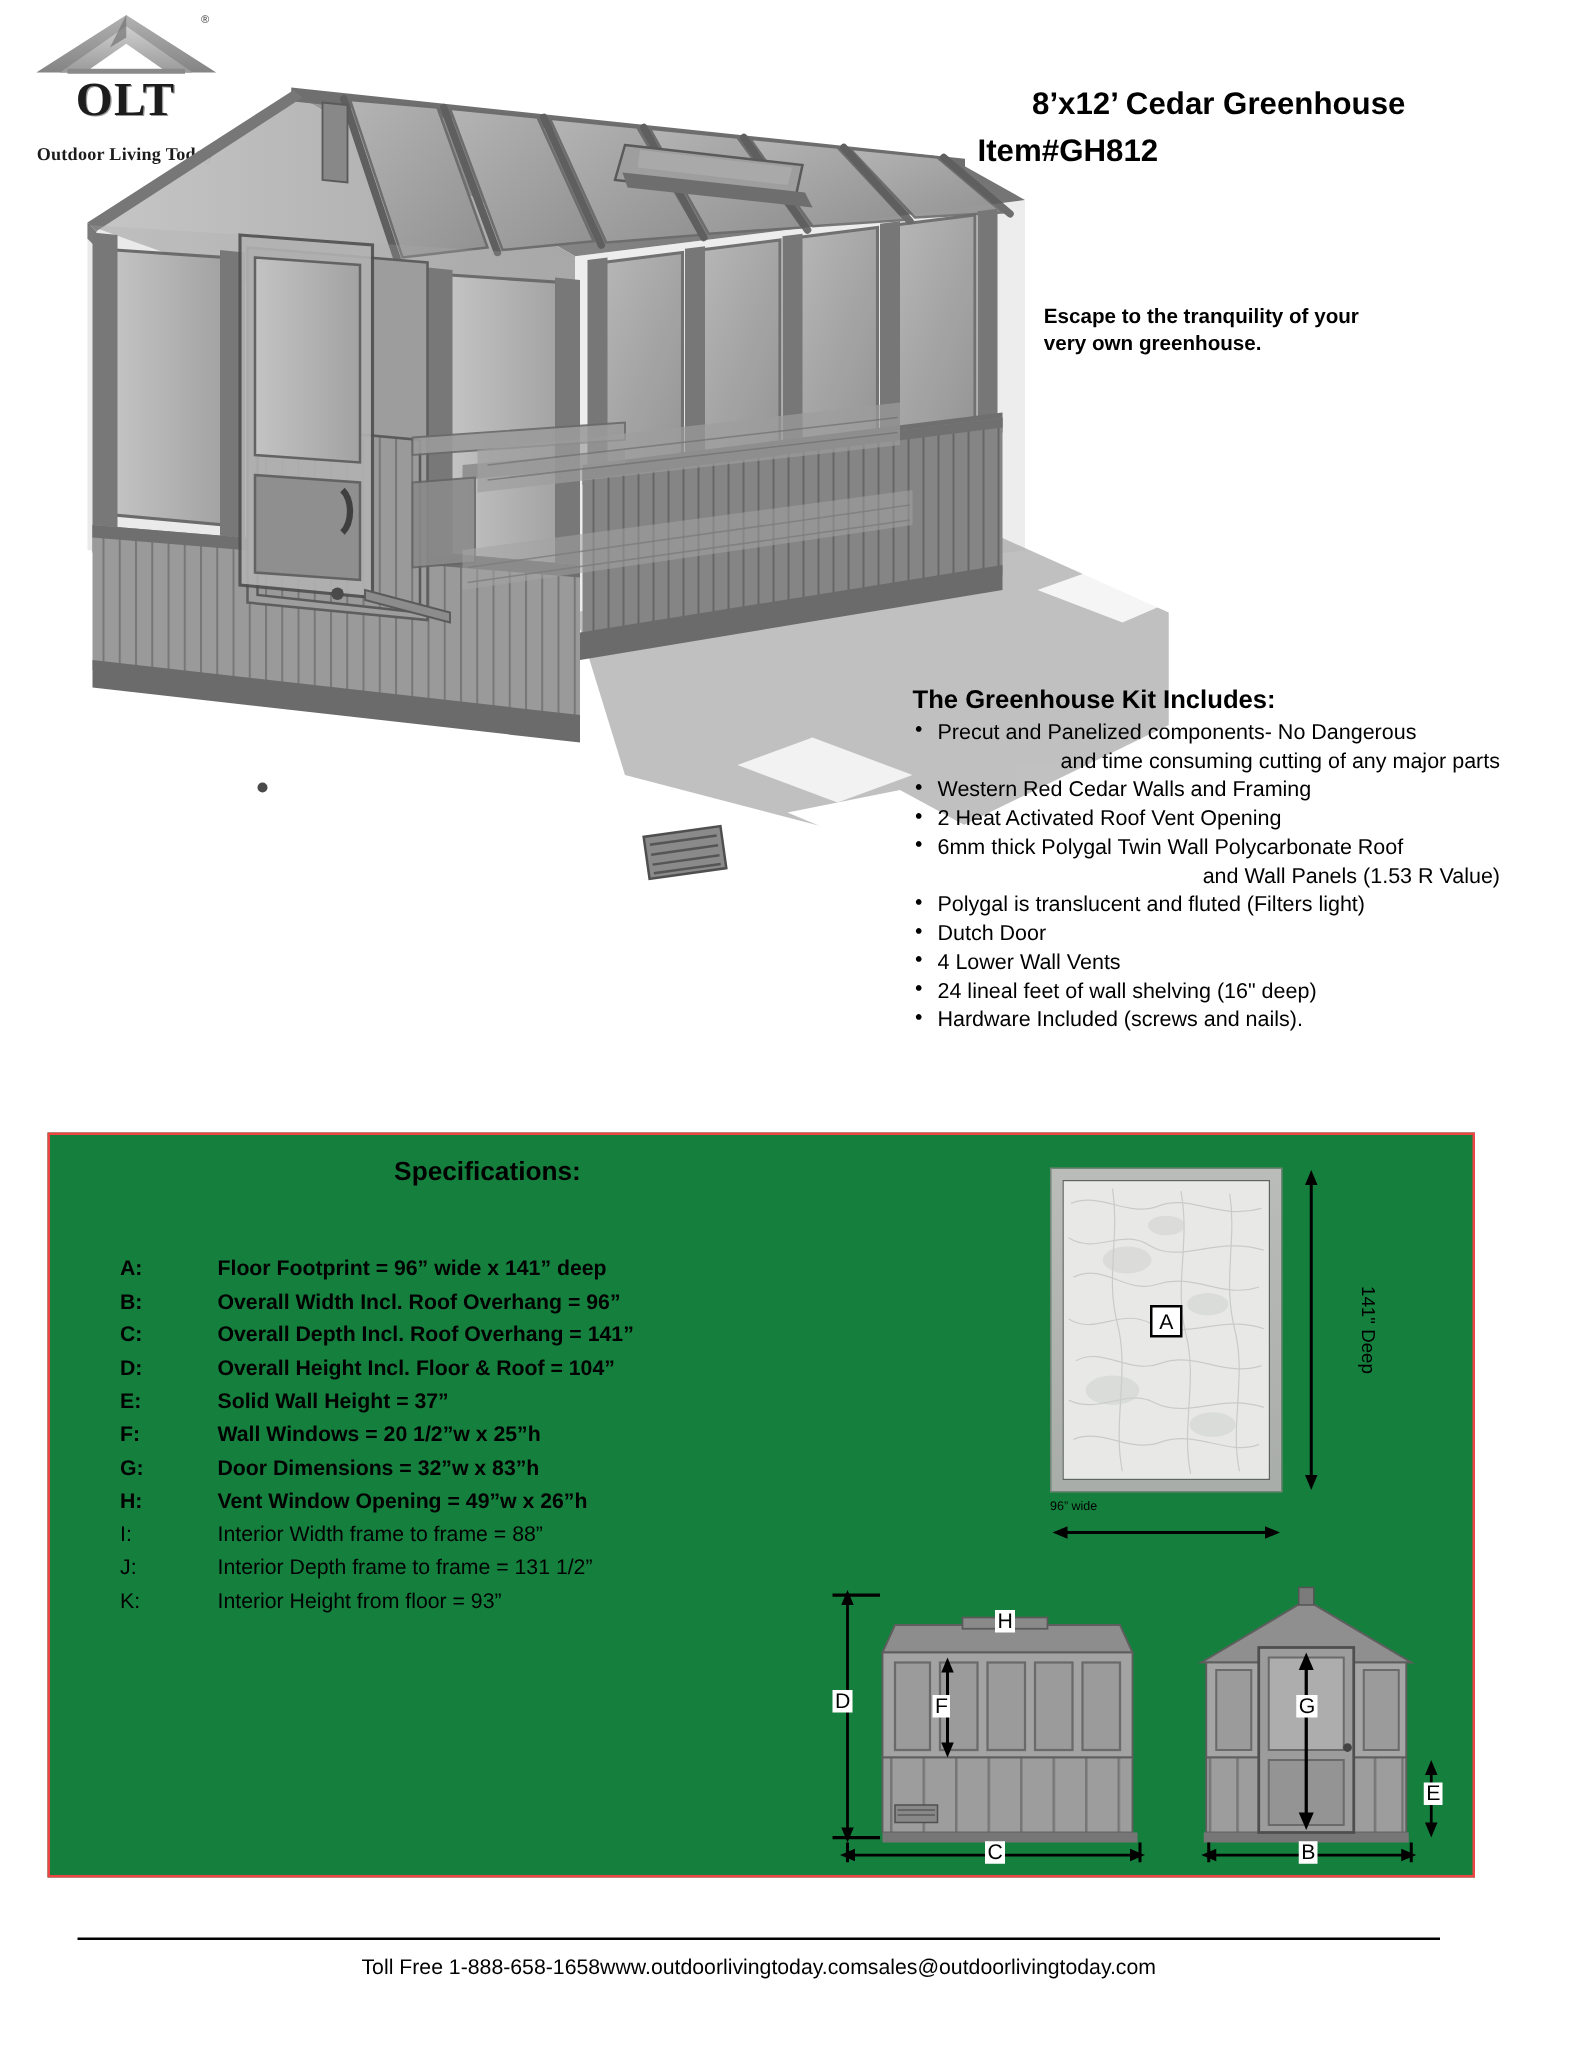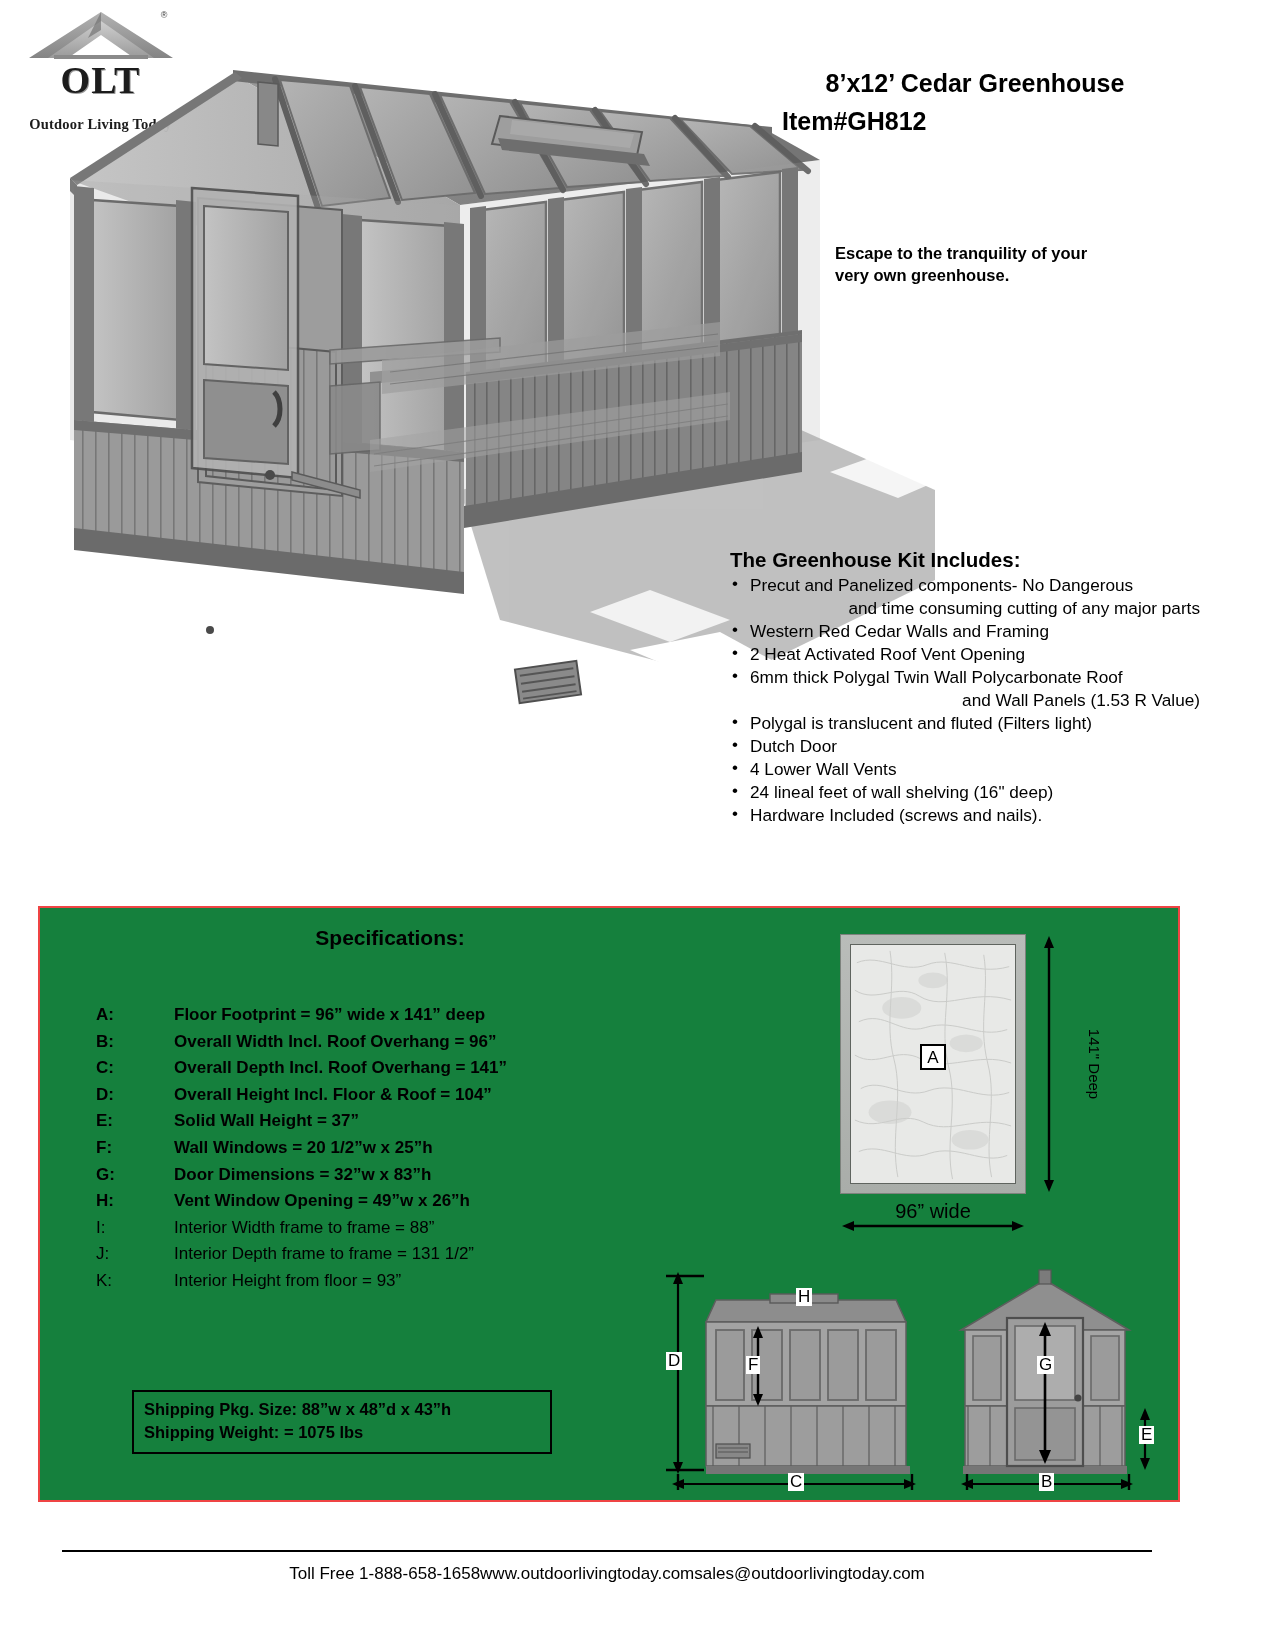--- a/index.html
+++ b/index.html
@@ -140,21 +140,21 @@
     position: absolute; left: 16px; top: 50%;
     transform: translateY(-50%) rotate(90deg);
     transform-origin: center;
     font-size: 15px; white-space: nowrap;
   }
   #fp-hdim {
     position: absolute; left: 55px; top: 278px; width: 186px; height: 34px;
   }
   #fp-hdim .htext {
     position: absolute; left: 0; top: -4px; width: 100%;
-    text-align: center; font-size: 20px;
+    font-size: 10px;
   }
 
   
   #elev-left  { position: absolute; left: 620px; top: 352px; width: 270px; height: 230px; }
   #elev-right { position: absolute; left: 905px; top: 352px; width: 225px; height: 230px; }
 
   .callout {
     position: absolute; background: #fff; font-size: 17px;
     padding: 0 2px; line-height: 1.05; z-index: 6;
   }
@@ -457,24 +457,20 @@
     <div class="spec-row plain">
       <span class="key">J:</span>
       <span class="val">Interior Depth frame to frame = 131 1/2”</span>
     </div>
     <div class="spec-row plain">
       <span class="key">K:</span>
       <span class="val">Interior Height from floor = 93”</span>
     </div>
   </div>
 
-  <div id="ship-box">
-    <div>Shipping Pkg. Size:  88”w x 48”d x 43”h</div>
-    <div>Shipping Weight: = 1075 lbs</div>
-  </div>
 
   <div id="floorplan">
     <div id="fp-frame">
       <div id="fp-inner">
         <svg class="grain" viewBox="0 0 168 242" preserveAspectRatio="none">
           <rect width="168" height="242" fill="#e9eae8"></rect>
           <g stroke="#a9aaa7" stroke-width="1" fill="none" opacity=".85">
             <path d="M6 18 C30 8 52 30 78 20 C104 10 126 32 162 22"></path>
             <path d="M4 46 C26 60 48 38 70 52 C96 68 124 44 164 56"></path>
             <path d="M8 78 C34 66 50 92 76 84 C108 74 130 96 160 86"></path>

